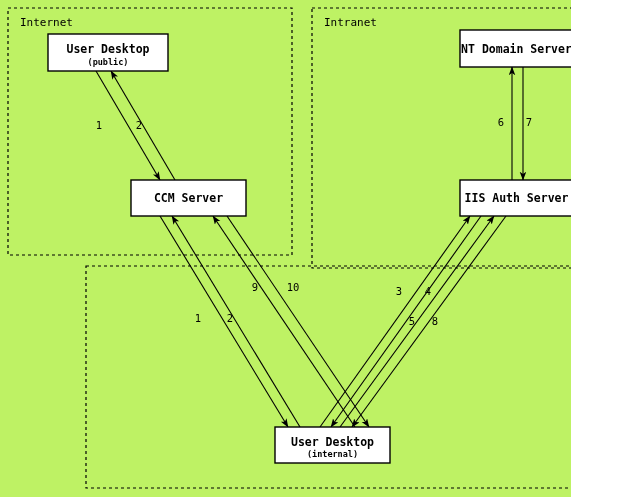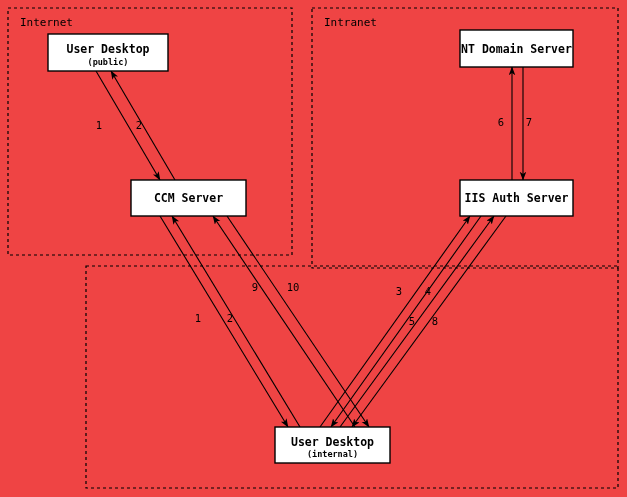--- a/index.html
+++ b/index.html
@@ -2,23 +2,23 @@
 <html><head>
 <meta charset="utf-8">
 <style>
   html, body {
     margin: 0;
     padding: 0;
     background: #ffffff;
   }
   #diagram-root {
     position: relative;
-    width: 627px;
+    width: 571px;
     height: 497px;
-    background: #ef4444;
+    background: #bef264;
     font-family: "DejaVu Sans Mono", "Liberation Mono", monospace;
     overflow: hidden;
   }
   svg.layer {
     position: absolute;
     top: 0;
     left: 0;
     width: 627px;
     height: 497px;
   }

